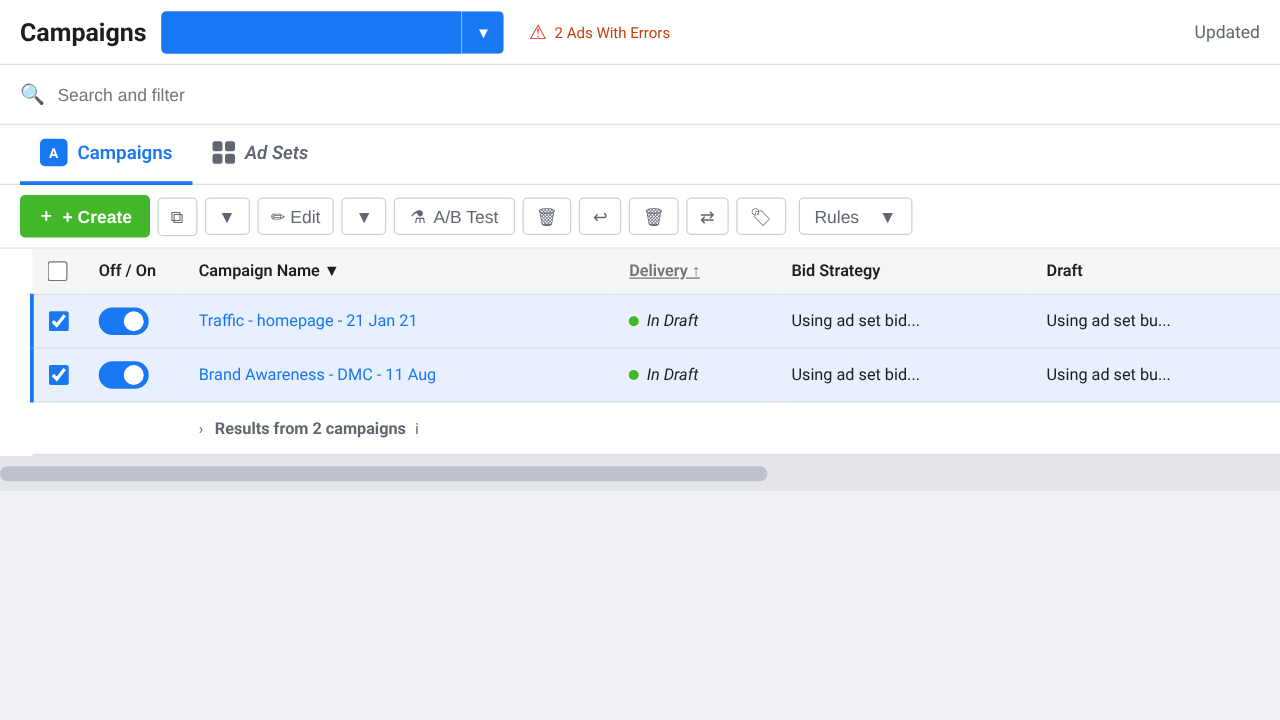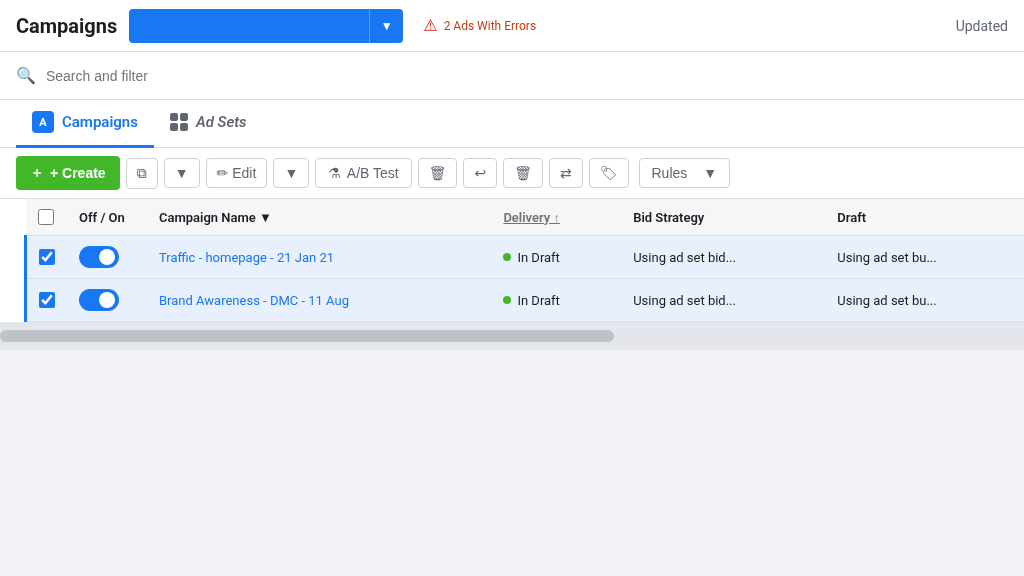--- a/index.html
+++ b/index.html
@@ -87,21 +87,21 @@
     thead th {
       padding: 10px 12px; text-align: left; font-size: 13px; font-weight: 600;
       color: #1c1e21; white-space: nowrap;
     }
     thead th:first-child { width: 36px; }
     thead th:nth-child(2) { width: 80px; }
     .delivery-header { color: #737373; cursor: pointer; text-decoration: underline; }
     tbody tr { border-bottom: 1px solid #dddfe2; }
     tbody td { padding: 10px 12px; font-size: 13px; vertical-align: middle; }
     .campaign-link { color: #1877f2; cursor: pointer; text-decoration: none; font-size: 13px; }
-    .delivery-cell { display: flex; align-items: center; gap: 6px; }
+    .delivery-cell { display: flex; align-items: center; gap: 6px; font-style: italic; }
     .dot-green { width: 8px; height: 8px; background: #42b72a; border-radius: 50%; display: inline-block; }
 
     .toggle {
       position: relative; display: inline-block; width: 40px; height: 22px;
     }
     .toggle input { opacity: 0; width: 0; height: 0; }
     .slider {
       position: absolute; cursor: pointer; top: 0; left: 0; right: 0; bottom: 0;
       background: #1877f2; border-radius: 22px; transition: .2s;
     }
@@ -274,19 +274,28 @@
         <td>
           <div class="delivery-cell">
             <span class="dot-green"></span>
             <span>In Draft</span>
           </div>
         </td>
         <td>Using ad set bid...</td>
         <td>Using ad set bu...</td>
       </tr>
 
+      <tr class="results-row">
+        <td></td>
+        <td></td>
+        <td colspan="4">
+          <span class="expand-icon">›</span>
+          <strong>Results from 2 campaigns</strong>
+          <span class="info-icon">ℹ</span>
+        </td>
+      </tr>
     </tbody>
   </table>
 </div>
 
 <div style="padding: 8px 0; background: #e4e6eb;">
   <div class="scrollbar-thumb"></div>
 </div>
 
 </body></html>

